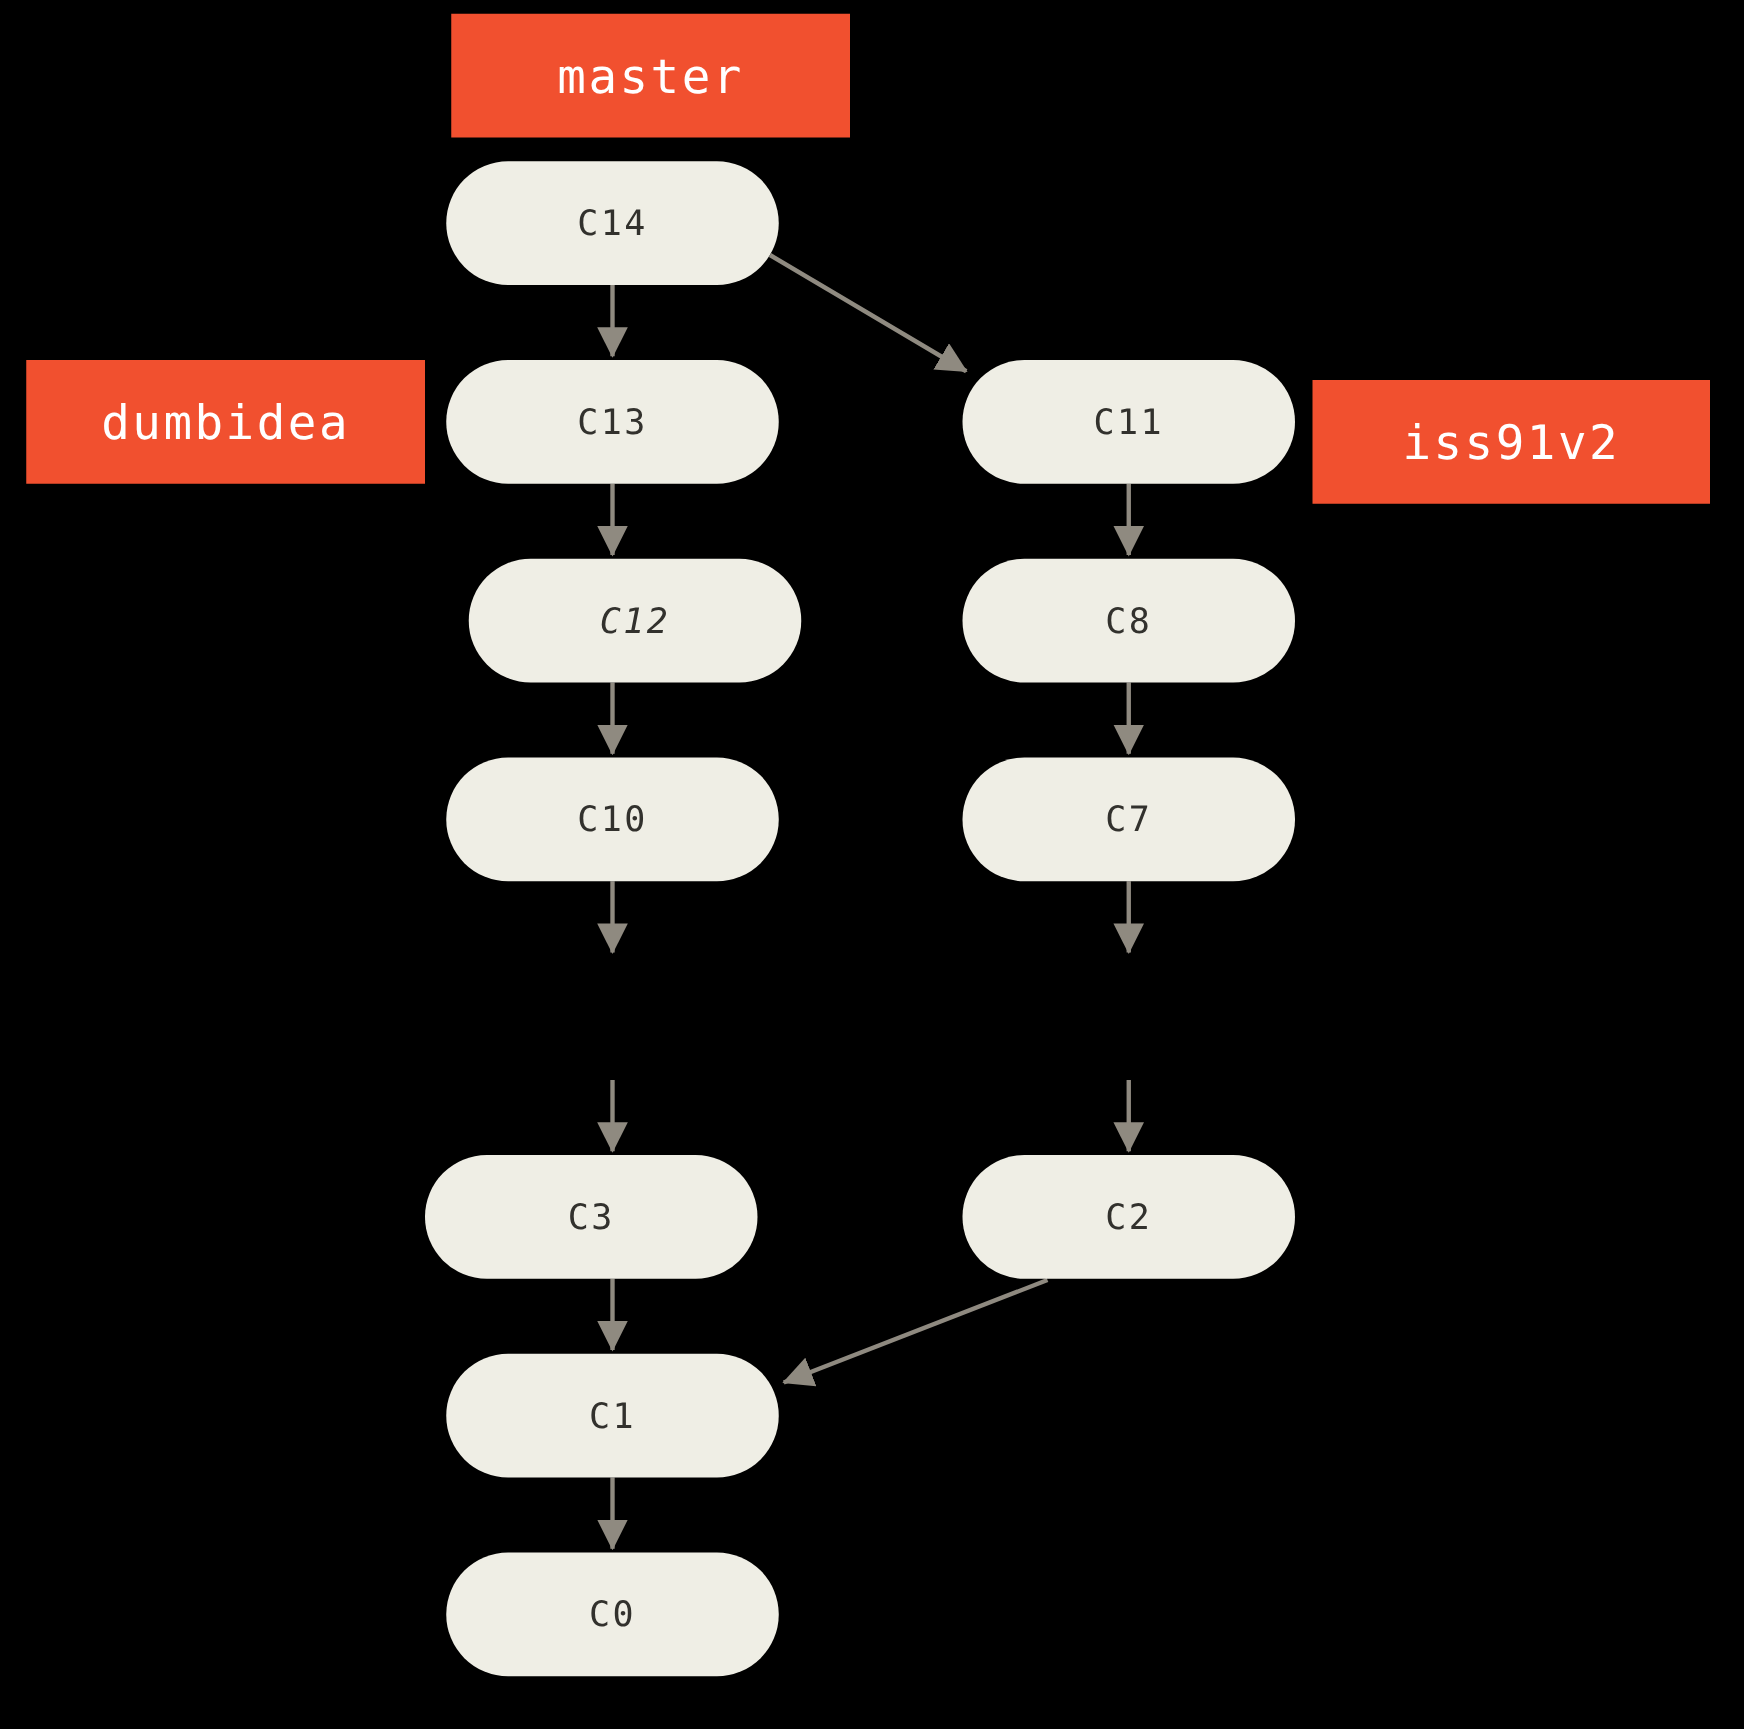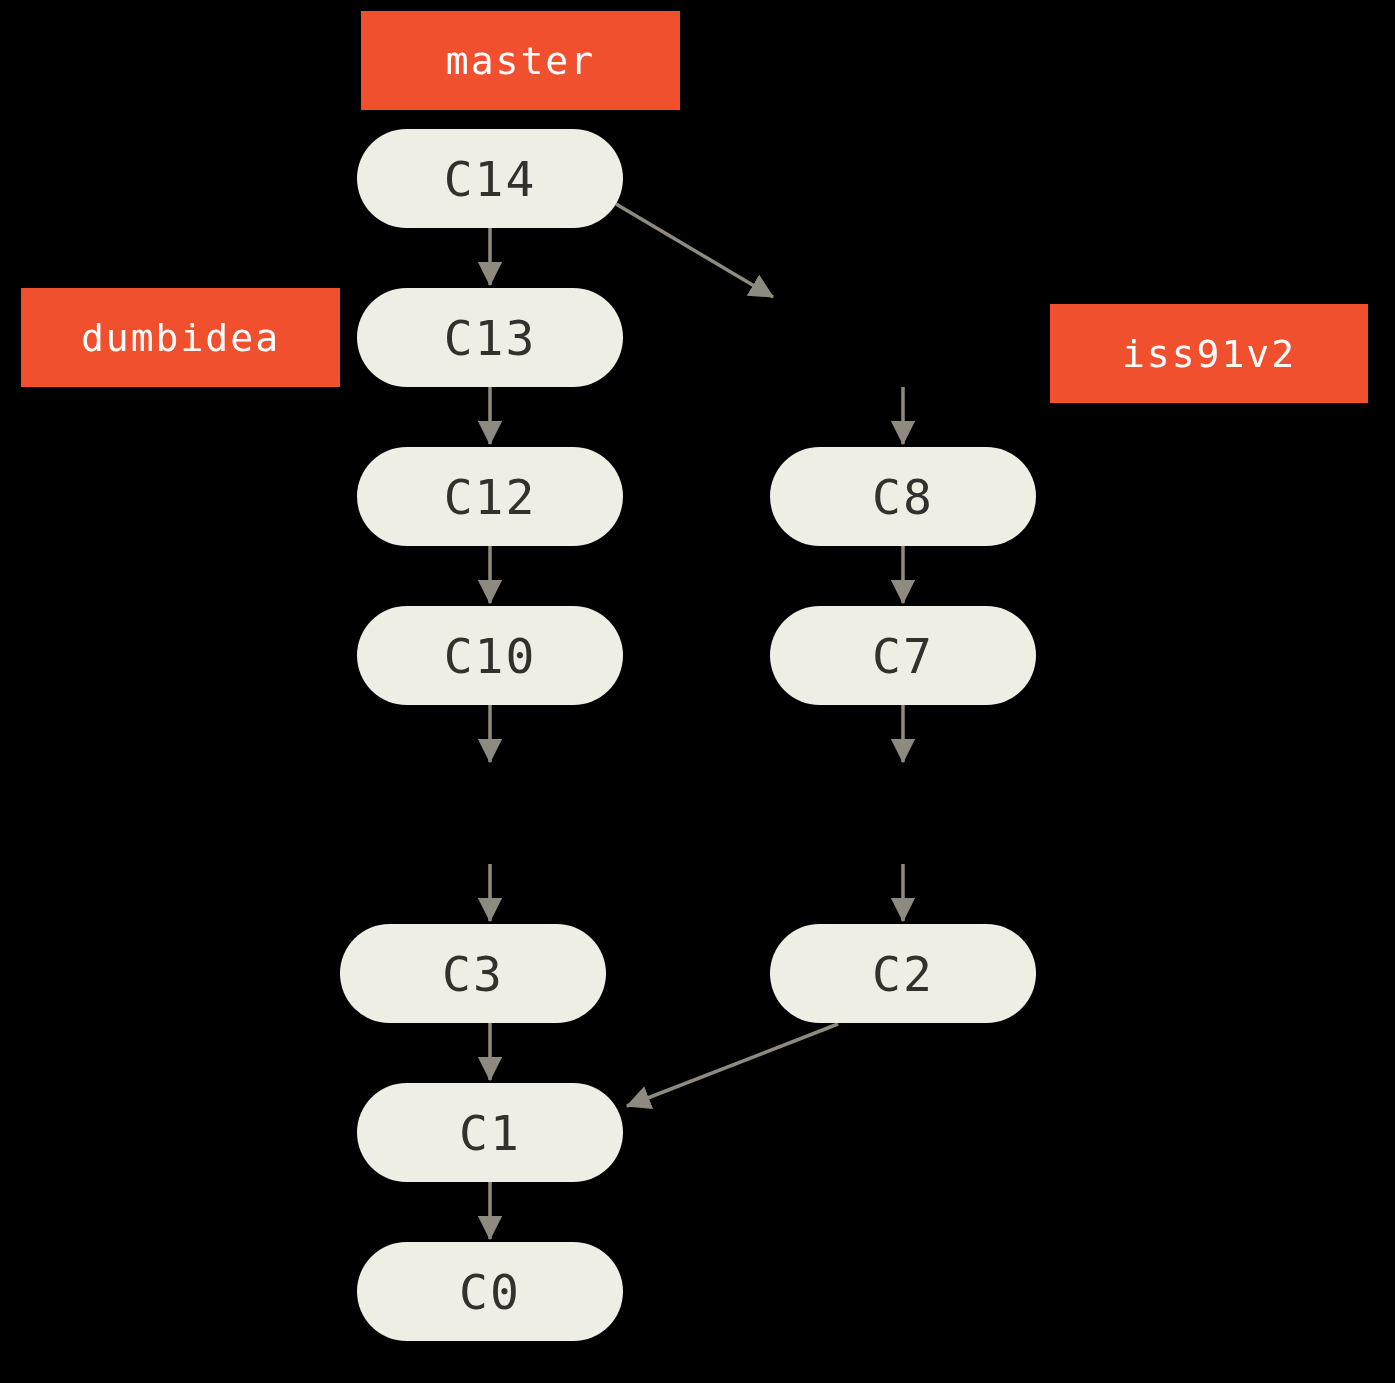--- a/index.html
+++ b/index.html
@@ -31,21 +31,21 @@
   .commit {
     position: absolute;
     width: 266px;
     height: 99px;
     border-radius: 50px;
     background: var(--node-bg, #EFEEE5);
     color: var(--node-text, #32312D);
     display: flex;
     align-items: center;
     justify-content: center;
-    font-size: 48px;
+    font-size: 28px;
     letter-spacing: 2px;
   }
   .branch-label {
     position: absolute;
     height: 99px;
     background: var(--label-bg, #F1502F);
     color: var(--label-text, #FFFFFF);
     display: flex;
     align-items: center;
     justify-content: center;
@@ -81,23 +81,24 @@
     <line class="edge" x1="616" y1="204" x2="773" y2="297" marker-end="url(#ah)"></line>
     <line class="edge" x1="838" y1="1024" x2="627" y2="1106" marker-end="url(#ah)"></line>
   </svg>
 
   <div class="branch-label" style="left:361px;  top:11px;  width:319px;">master</div>
   <div class="branch-label" style="left:21px;   top:288px; width:319px;">dumbidea</div>
   <div class="branch-label" style="left:1050px; top:288px; width:318px;margin-top:16px;">iss91v2</div>
 
   <div class="commit" style="left:357px; top:129px;">C14</div>
   <div class="commit" style="left:357px; top:288px;">C13</div>
-  <div class="commit" style="left:357px; top:447px;">C12</div>
+  <div class="commit" style="left:375px; top:447px;font-style:italic;">C12</div>
   <div class="commit" style="left:357px; top:606px;">C10</div>
   <div class="commit" style="left:340px; top:924px;">C3</div>
   <div class="commit" style="left:357px; top:1083px;">C1</div>
   <div class="commit" style="left:357px; top:1242px;">C0</div>
 
+  <div class="commit" style="left:770px; top:288px;">C11</div>
   <div class="commit" style="left:770px; top:447px;">C8</div>
   <div class="commit" style="left:770px; top:606px;">C7</div>
   <div class="commit" style="left:770px; top:924px;">C2</div>
 
 </div>
 
 </body></html>

